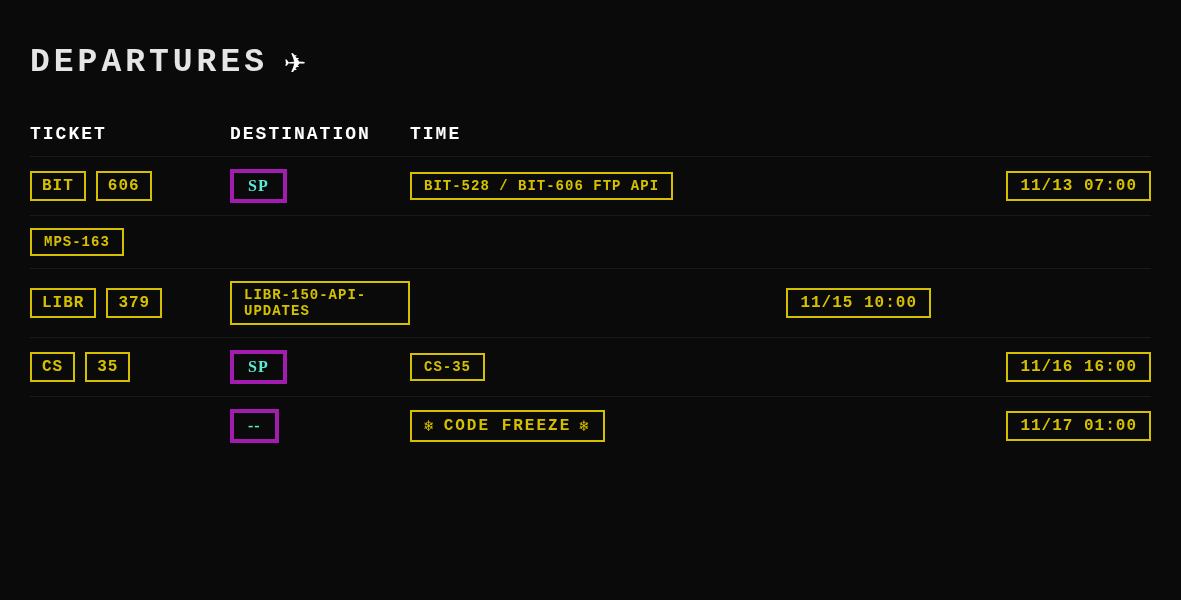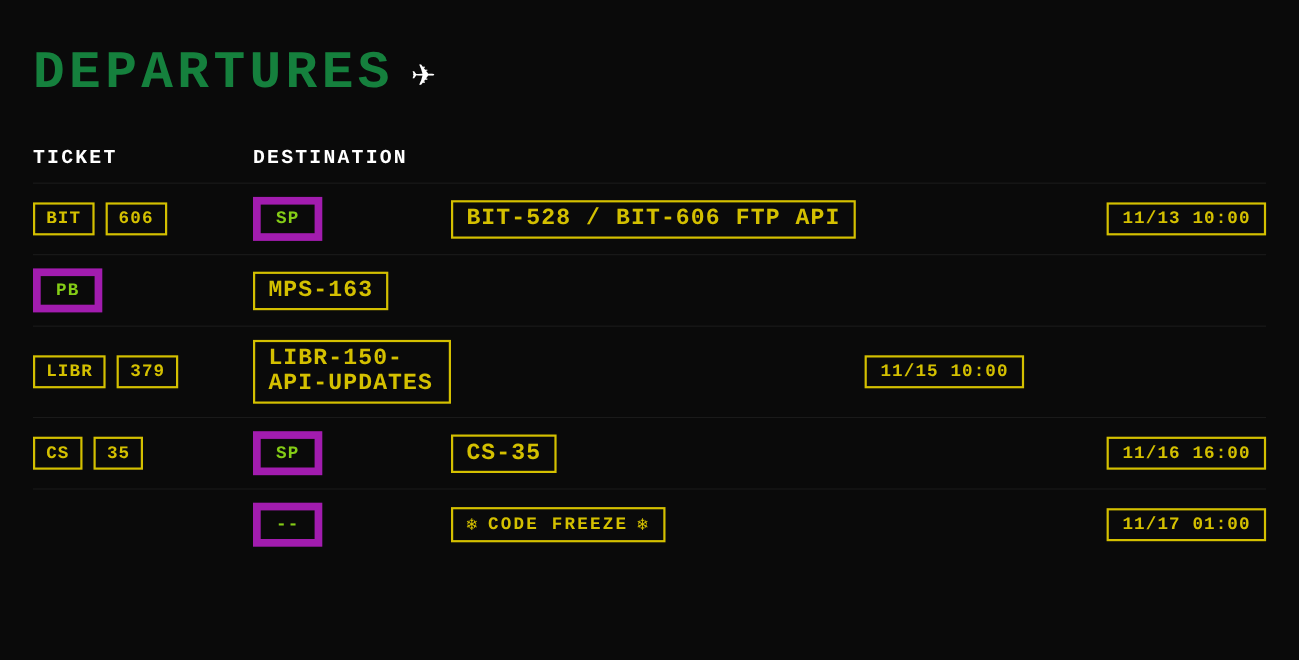--- a/index.html
+++ b/index.html
@@ -19,24 +19,24 @@
     }
 
     .header {
       display: flex;
       align-items: center;
       gap: 16px;
       margin-bottom: 40px;
     }
 
     .title {
-      font-size: 48px;
+      font-size: 33px;
       font-weight: 900;
       letter-spacing: 4px;
-      color: #15803d;
+      color: #e5e5e5;
       text-transform: uppercase;
     }
 
     .plane-icon {
       font-size: 36px;
       color: #ffffff;
     }
 
     .table-container {
       width: 100%;
@@ -88,21 +88,21 @@
       padding: 4px 10px;
       text-transform: uppercase;
     }
 
     .badge-dest {
       display: inline-block;
       border: 2px solid #d4c000;
       color: #d4c000;
       font-family: 'Courier New', Courier, monospace;
       font-weight: 700;
-      font-size: 21px;
+      font-size: 14px;
       letter-spacing: 1px;
       padding: 4px 12px;
       text-transform: uppercase;
     }
 
     .badge-freeze {
       display: inline-flex;
       align-items: center;
       gap: 8px;
       border: 2px solid #d4c000;
@@ -121,23 +121,23 @@
       color: #d4c000;
       font-family: 'Courier New', Courier, monospace;
       font-weight: 700;
       font-size: 16px;
       letter-spacing: 1px;
       padding: 4px 12px;
     }
 
     .badge-operator {
       display: inline-block;
-      border: 7px solid #a21caf;
-      color: #84cc16;
-      font-family: Liberation Mono, monospace;
+      border: 4px solid #a21caf;
+      color: #5eead4;
+      font-family: Liberation Serif, serif;
       font-weight: 700;
       font-size: 16px;
       letter-spacing: 1px;
       padding: 4px 14px;
     }
 
     .cell-time {
       display: flex;
       justify-content: flex-end;
     }
@@ -147,42 +147,40 @@
 
 <div class="header">
   <span class="title">DEPARTURES</span>
   <span class="plane-icon">✈</span>
 </div>
 
 <div class="table-container">
   <div class="table-header">
     <div class="col-header">TICKET</div>
     <div class="col-header">DESTINATION</div>
+    <div class="col-header">TIME</div>
   </div>
 
   <div class="table-body" id="table-body">
   <div class="table-row">
         <div class="cell">
           <span class="badge">BIT</span>
           <span class="badge">606</span>
         </div>
         <div class="cell">
           <span class="badge-operator">SP</span>
         </div>
         <div class="cell">
           <span class="badge-dest">BIT-528 / BIT-606 FTP API</span>
         </div>
         <div class="cell cell-time">
-          <span class="badge-time">11/13 10:00</span>
-        </div>
-      </div>
-      <div class="table-row">
-        <div class="cell">
-          <span class="badge-operator">PB</span>
-        </div>
+          <span class="badge-time">11/13 07:00</span>
+        </div>
+      </div>
+      <div class="table-row">
         <div class="cell">
           <span class="badge-dest">MPS-163</span>
         </div>
       </div>
       <div class="table-row">
         <div class="cell">
           <span class="badge">LIBR</span>
           <span class="badge">379</span>
         </div>
         <div class="cell">

